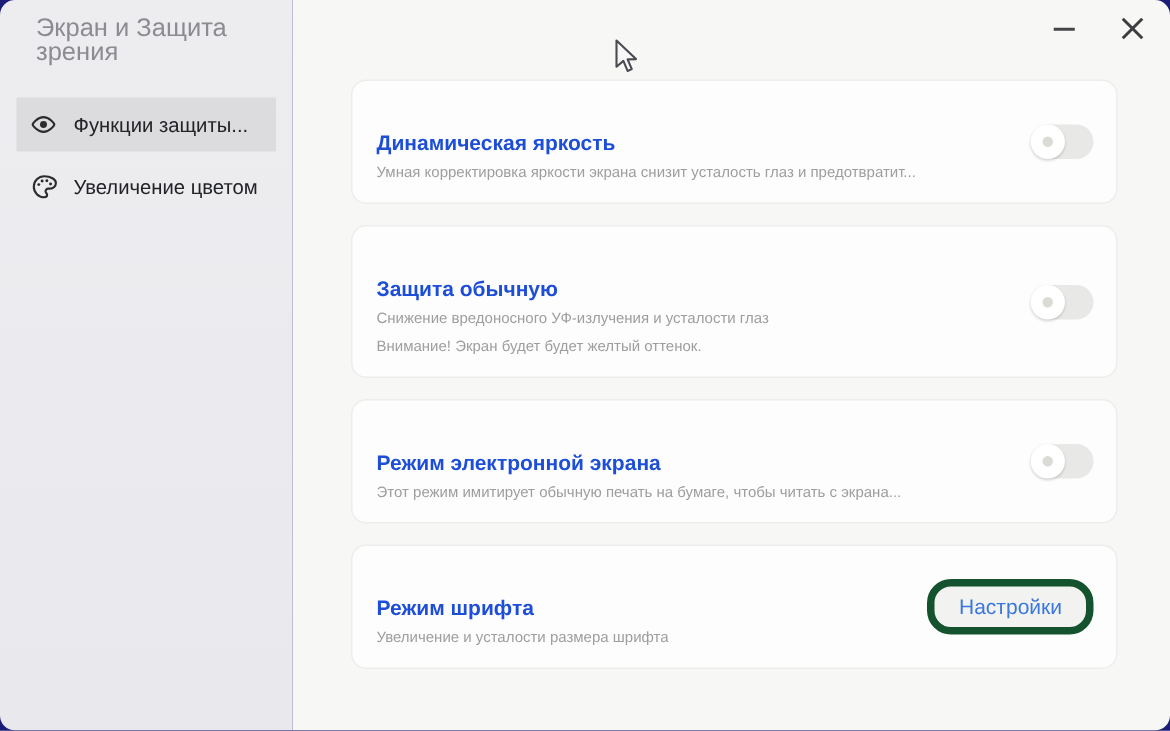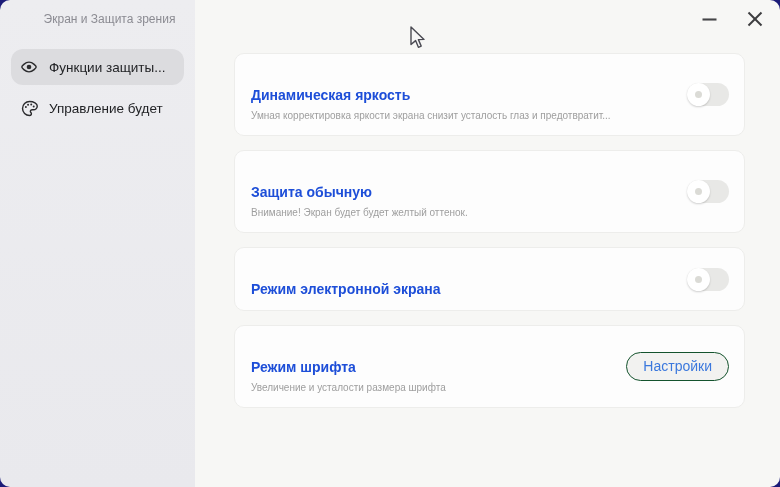--- a/index.html
+++ b/index.html
@@ -18,34 +18,33 @@
   }
   
   .sidebar {
     width: 195px; height: 100%;
     background: linear-gradient(180deg, #ededf0 0%, #e9e9ed 100%);
     padding-top: 11px;
     flex-shrink: 0;
   }
   .sidebar-title {
     margin-left: 24px;
-    font-size: 12px;
+    font-size: 17px;
     line-height: 16px;
     color: #8b8b92;
-    text-align: center;
   }
   .nav { margin-top: 22px; }
   .nav-item {
     display: flex;
     align-items: center;
     gap: 10px;
     height: 36px;
     margin: 0 11px;
     padding-left: 8px;
-    border-radius: 12px;
+    border-radius: 1px;
     cursor: pointer;
   }
   .nav-item.selected { background: #dcdcdf; }
   .nav-item + .nav-item { margin-top: 5px; }
   .nav-icon { width: 20px; height: 20px; display: flex; align-items: center; justify-content: center; }
   .nav-label {
     font-size: 13.5px;
     color: #222326;
     white-space: nowrap;
   }
@@ -120,21 +119,21 @@
     width: 7px; height: 7px;
     border-radius: 50%;
     background: #dbdbd6;
   }
   
   .pill-button {
     flex-shrink: 0;
     padding: 5px 16px 6px;
     border-radius: 16px;
     background: #f2f2f0;
-    border: 1px solid #14532d;
+    border: 5px solid #14532d;
     color: #3b78dd;
     font-size: 14px;
     font-family: inherit;
     cursor: pointer;
   }
   
   .cursor {
     position: absolute;
     left: 408px; top: 25px;
     z-index: 10;
@@ -161,21 +160,21 @@
       <div class="nav-item">
         <span class="nav-icon">
           <svg width="19" height="19" viewBox="0 0 24 24">
             <path d="M12 3.2a8.8 8.8 0 1 0 0 17.6c1.5 0 2.4-.9 2.4-2.1 0-.6-.3-1.1-.7-1.5-.4-.4-.6-.9-.6-1.4 0-1.2 1-2.2 2.2-2.2h1.6c2.7 0 4.9-2.1 4.9-4.8 0-3.1-4.4-5.6-9.8-5.6z" fill="none" stroke="#2c2c2e" stroke-width="1.8"></path>
             <circle cx="7.4" cy="10.2" r="1.25" fill="#2c2c2e"></circle>
             <circle cx="10.2" cy="7.2" r="1.25" fill="#2c2c2e"></circle>
             <circle cx="14.2" cy="6.9" r="1.25" fill="#2c2c2e"></circle>
             <circle cx="17.3" cy="9.6" r="1.25" fill="#2c2c2e"></circle>
           </svg>
         </span>
-        <span class="nav-label">Управление будет</span>
+        <span class="nav-label">Увеличение цветом</span>
       </div>
     </div>
   </div>
 
   <div class="main">
 
     <div class="window-controls">
       <button class="win-btn">
         <svg width="15" height="3" viewBox="0 0 15 3">
           <line x1="0.5" y1="1.5" x2="14.5" y2="1.5" stroke="#454547" stroke-width="2.1"></line>
@@ -197,30 +196,32 @@
           <div class="card-sub">Умная корректировка яркости экрана снизит усталость глаз и предотвратит...</div>
         </div>
         <div class="toggle">
           <div class="toggle-knob"></div>
         </div>
       </div>
 
       <div class="card">
         <div class="card-text">
           <div class="card-title">Защита обычную</div>
+          <div class="card-sub">Снижение вредоносного УФ-излучения и усталости глаз</div>
           <div class="card-sub">Внимание! Экран будет будет желтый оттенок.</div>
         </div>
         <div class="toggle">
           <div class="toggle-knob"></div>
         </div>
       </div>
 
       <div class="card">
         <div class="card-text">
           <div class="card-title">Режим электронной экрана</div>
+          <div class="card-sub">Этот режим имитирует обычную печать на бумаге, чтобы читать с экрана...</div>
         </div>
         <div class="toggle">
           <div class="toggle-knob"></div>
         </div>
       </div>
 
       <div class="card">
         <div class="card-text">
           <div class="card-title">Режим шрифта</div>
           <div class="card-sub">Увеличение и усталости размера шрифта</div>

